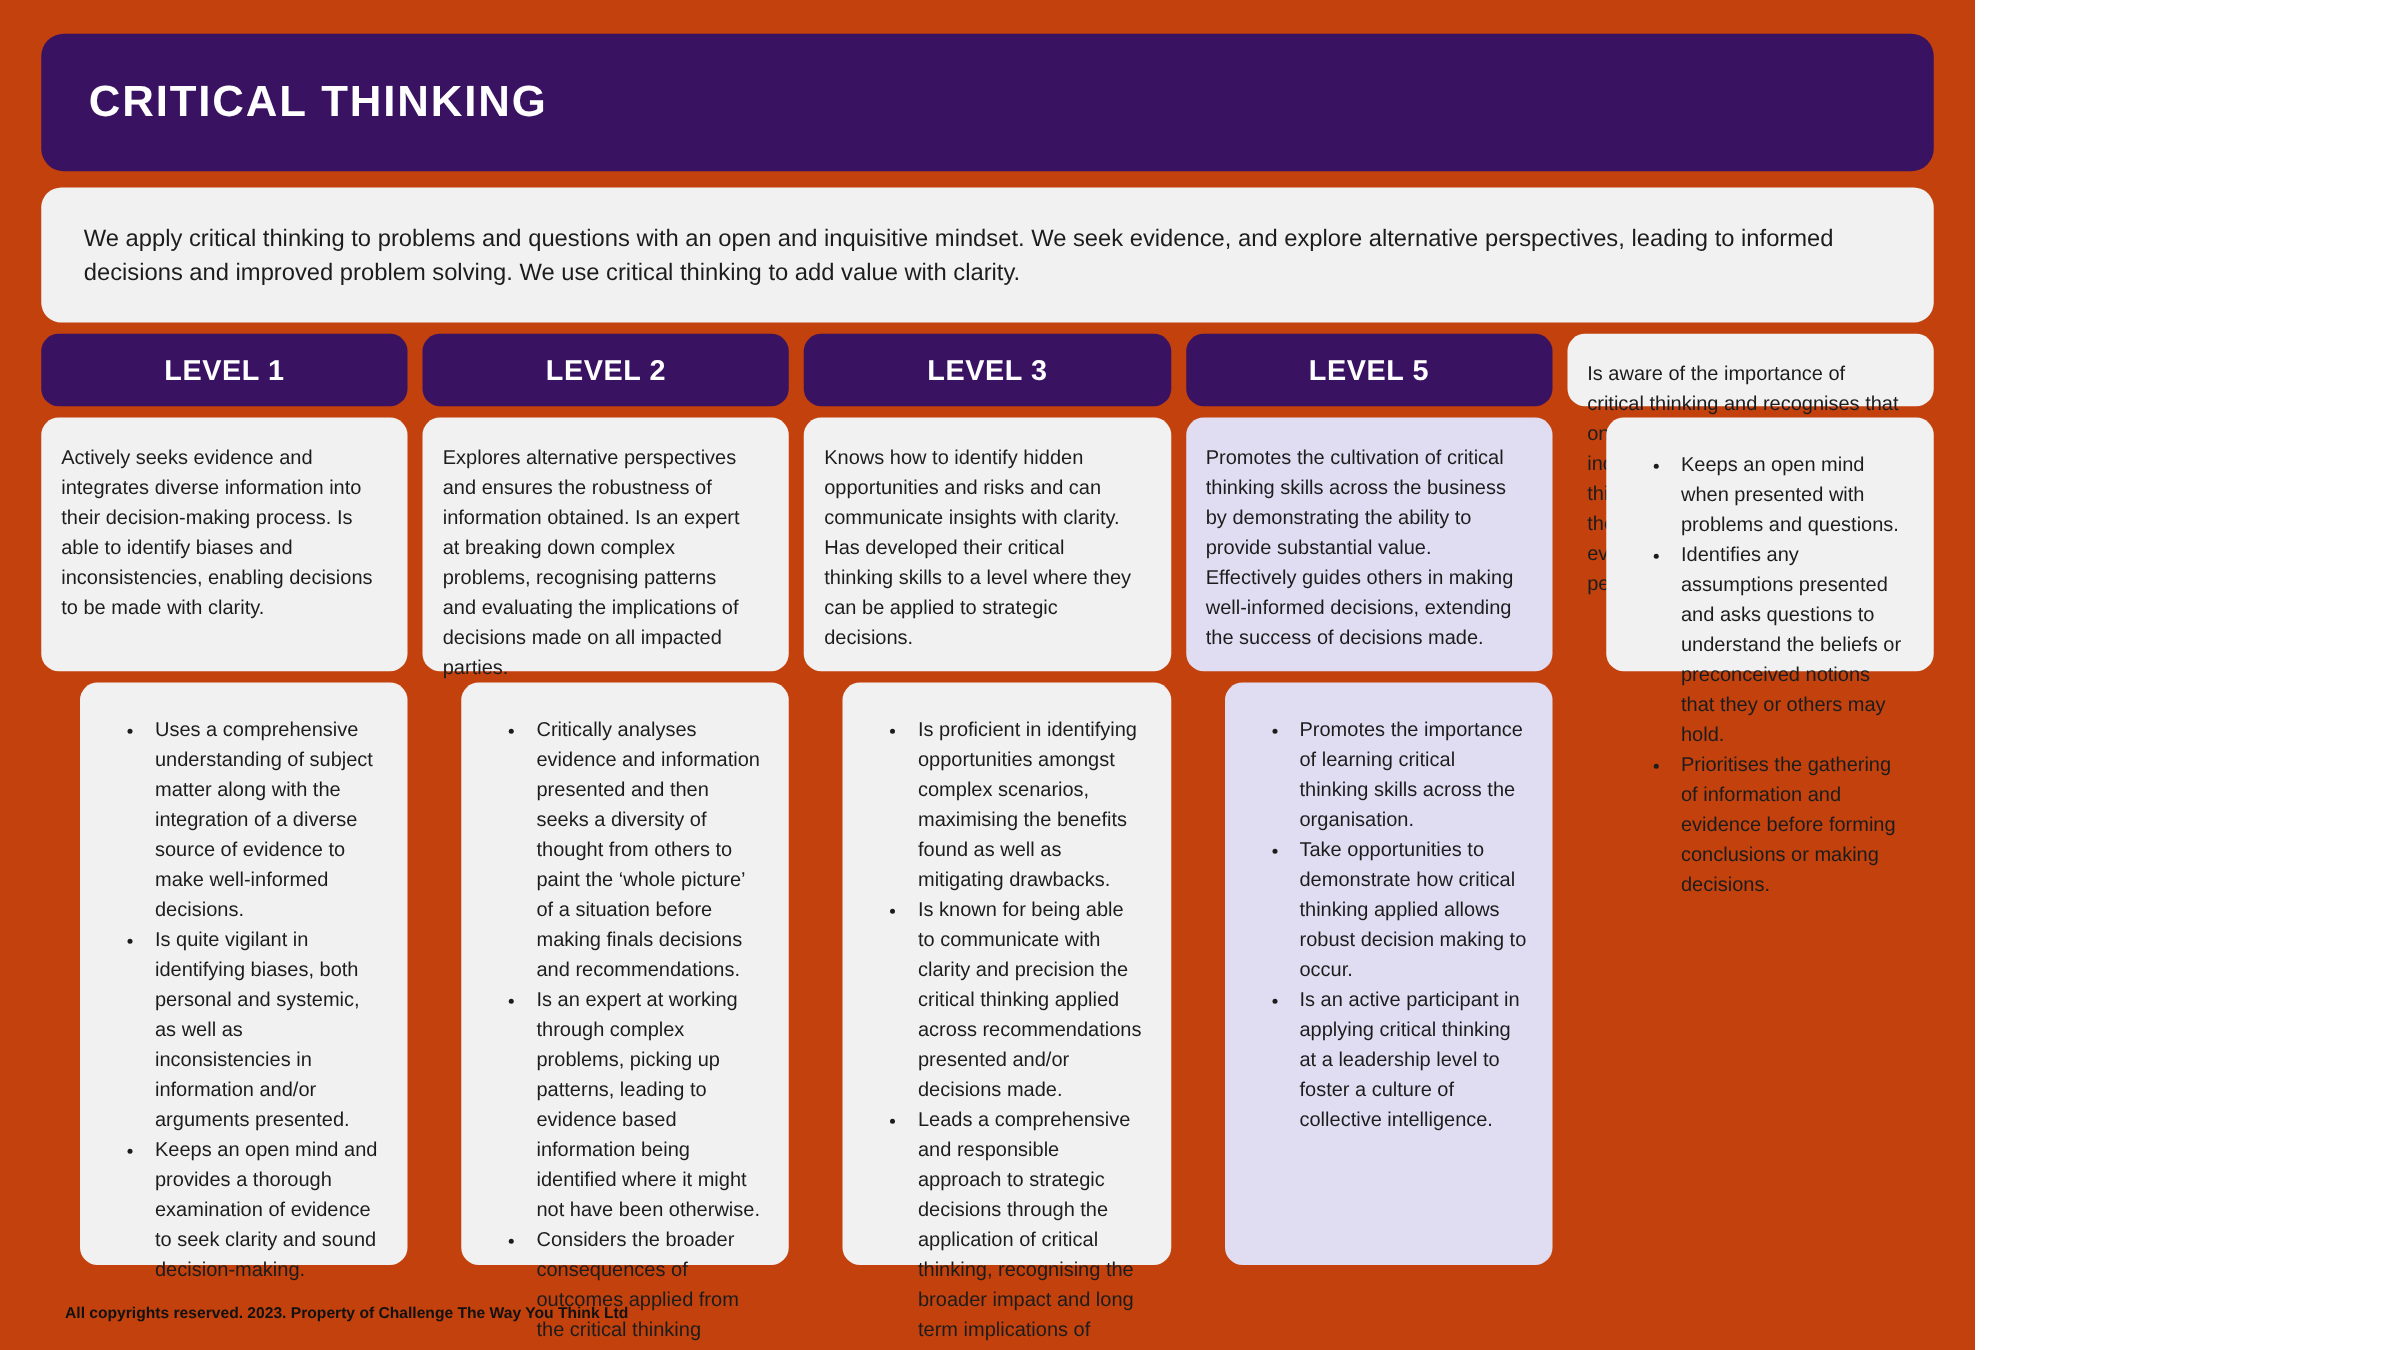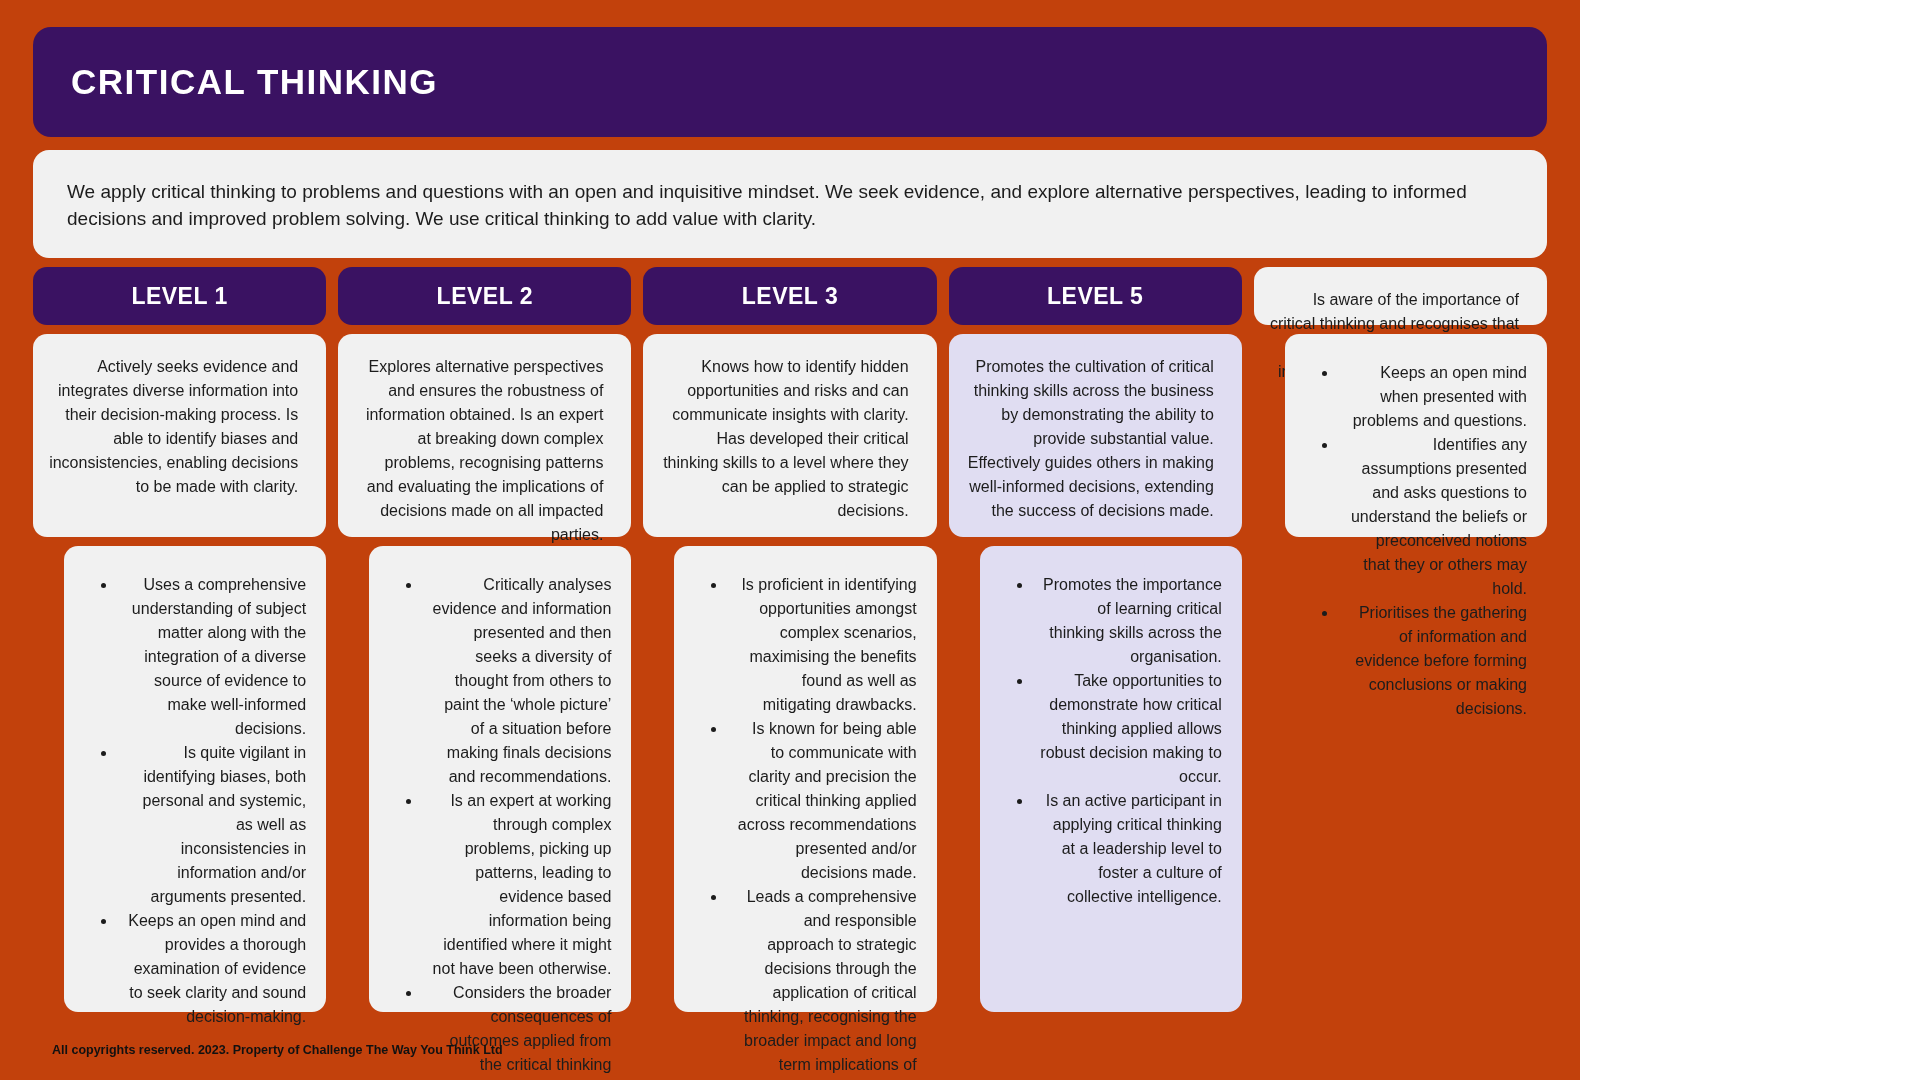--- a/index.html
+++ b/index.html
@@ -45,21 +45,20 @@
     line-height: 1.42;
     color: #1c1c1c;
   }
   .grid {
     margin-top: 9px;
     display: grid;
     grid-template-columns: repeat(5, 1fr);
     grid-template-rows: 58px 203px 466px;
     column-gap: 12px;
     row-gap: 9px;
-    text-align: right;
   }
   .lvl-header {
     background: #3a1262;
     border-radius: 14px;
     display: flex;
     align-items: center;
     justify-content: center;
   }
   .lvl-header span {
     color: #ffffff;

